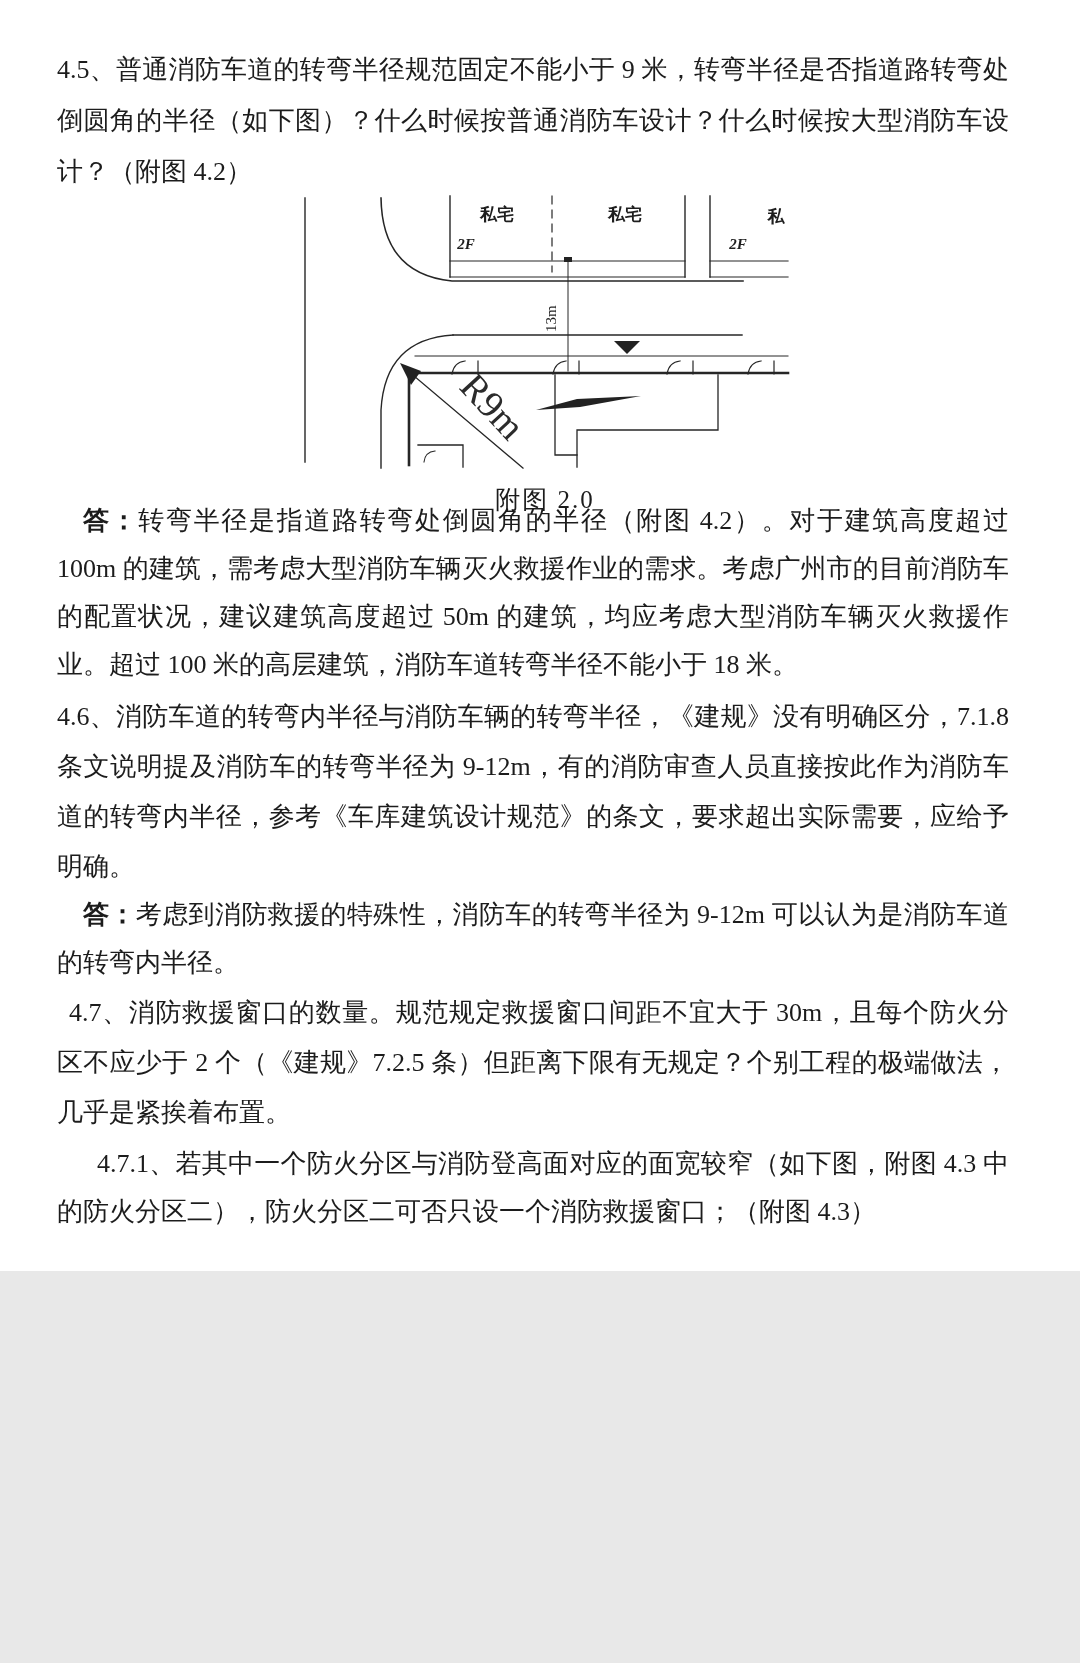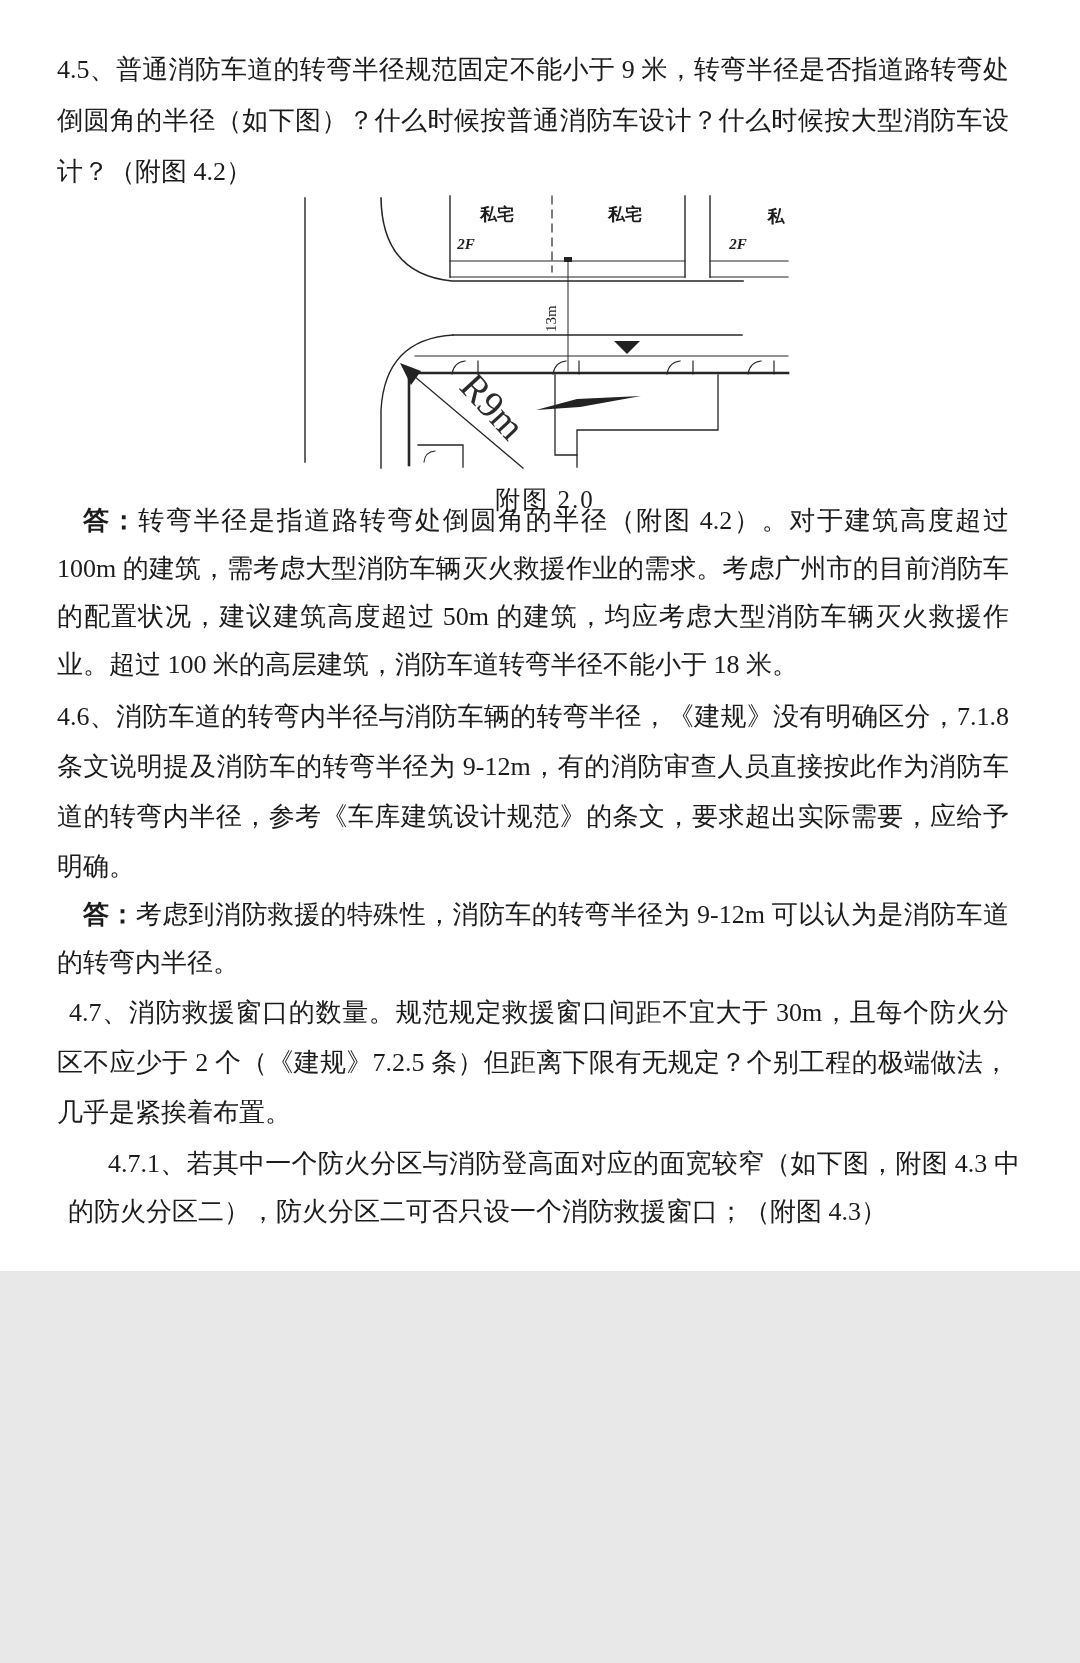--- a/index.html
+++ b/index.html
@@ -17,21 +17,21 @@
     font-size:26px;text-align:justify;
     color:#1c1c1c;
   }
   .q{line-height:50px;}
   .a{line-height:48px;}
   .p45{top:44px;line-height:51px;}
   .a45{top:497px;text-indent:26px;}
   .p46{top:692px;}
   .a46{top:891px;text-indent:26px;}
   .p47{top:988px;text-indent:12px;}
-  .p471{top:1140px;text-indent:40px;margin-left:11px;}
+  .p471{top:1140px;text-indent:40px;}
   .ans-label{font-weight:bold;}
   .fig{position:absolute;left:295px;top:182px;width:500px;height:292px;}
   .fig-caption{
     position:absolute;left:295px;top:483px;width:500px;
     text-align:center;font-size:25px;letter-spacing:2px;color:#1c1c1c;
   }
   .page-number{
     position:absolute;left:0;top:1592px;width:1014px;
     text-align:center;font-size:23px;
     font-family:"Liberation Sans","DejaVu Sans",sans-serif;color:#000000;

